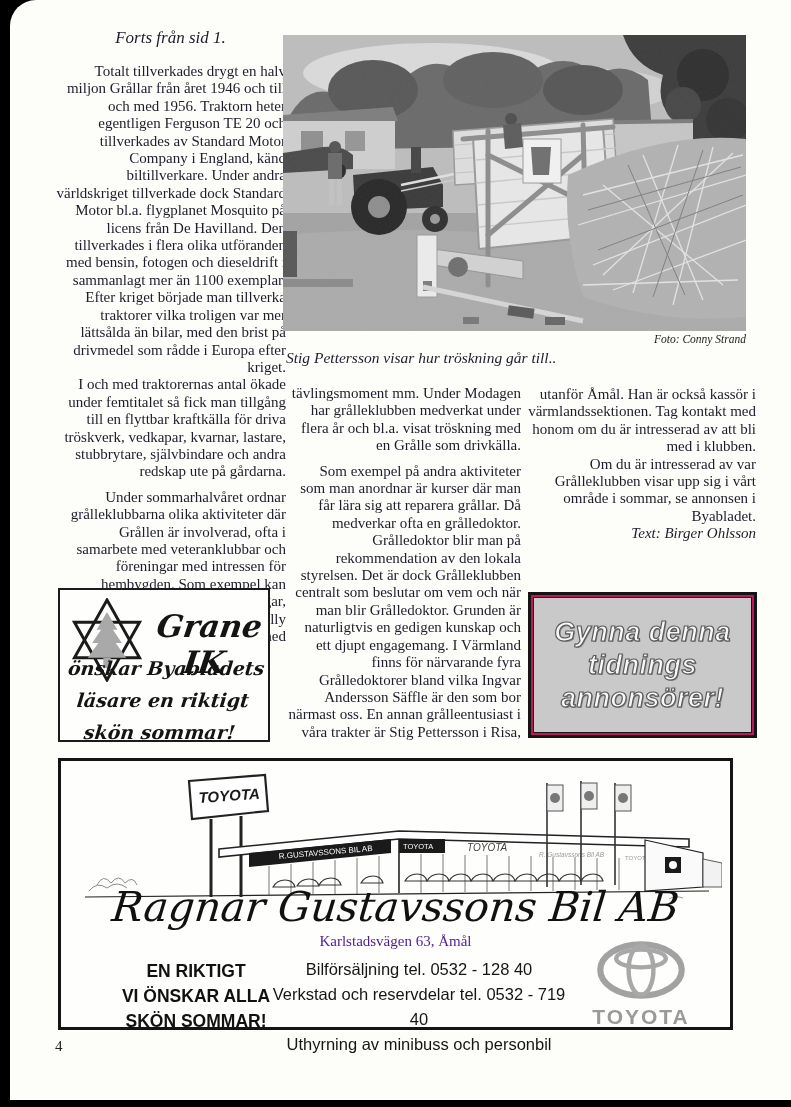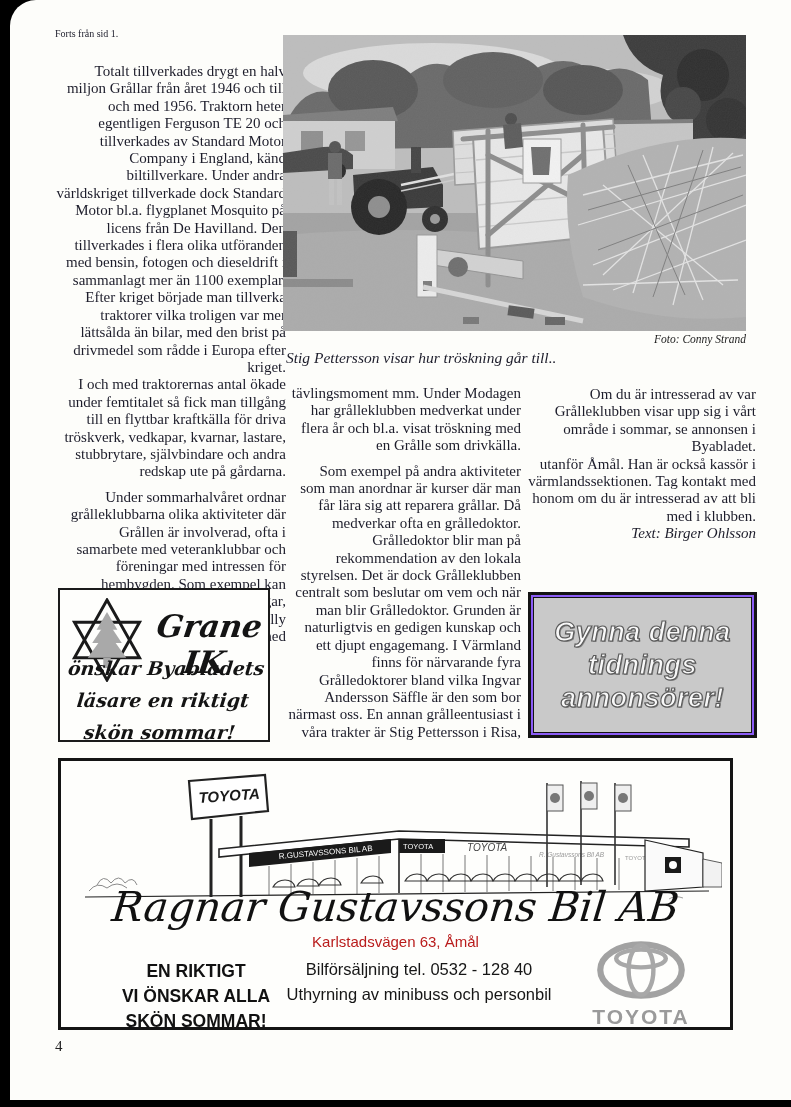--- a/index.html
+++ b/index.html
@@ -9,48 +9,48 @@
         border-top-left-radius:26px;}
   .abs{position:absolute;}
 
   
   .bodytext{font-size:15px;line-height:17.4px;color:#1d1d2b;text-align:justify;}
   .bodytext p{margin:0;text-align:right;}
   .indent{text-indent:18px;}
   .smallindent{text-indent:8px;}
   .gap{margin-top:8px !important;}
 
-  .forts{font-size:10px;color:#1d1d2b;}
+  .forts{font-style:italic;font-size:17px;color:#1d1d2b;text-align:center;}
   .credit{font-style:italic;font-size:11.5px;color:#222;text-align:right;}
   .caption{font-style:italic;font-size:15.5px;color:#1d1d2b;}
   .byline{font-style:italic;font-size:15px;text-align:right;margin-top:14px;color:#1d1d2b;}
   .pagenum{font-size:15px;color:#222;}
 
   
   .granebox{border:2px solid #1b1b1b;background:#fefefc;}
   .granename{font-family:"DejaVu Serif",serif;font-style:italic;font-weight:bold;
              font-size:31px;color:#141414;transform:skewX(-8deg);}
   .granescript{font-family:"DejaVu Serif",serif;font-style:italic;font-weight:bold;
                font-size:19px;color:#141414;text-align:center;line-height:32px;
                transform:skewX(-6deg);}
 
   
-  .promobox{border:3px solid #141414;background:#8b5cf6;}
+  .promobox{border:3px solid #141414;background:#be185d;}
   .promoinner{position:absolute;left:2px;top:2px;right:2px;bottom:2px;border:1px solid #141414;
               background:#c9c9c9;display:flex;align-items:center;justify-content:center;}
   .promotext{font-family:"Liberation Sans",sans-serif;font-weight:bold;font-style:italic;
              font-size:27px;line-height:33px;text-align:center;color:#f8f8f8;
              -webkit-text-stroke:1.2px #5a5a5a;letter-spacing:.5px;
              text-shadow:1px 1px 0 #8a8a8a;}
 
   
   .dealerbox{border:3px solid #141414;background:#fefefc;}
   .dealername{font-family:"DejaVu Serif",serif;font-style:italic;font-size:41px;color:#111;
               text-align:center;transform:skewX(-6deg);white-space:nowrap;}
-  .dealeraddr{font-family:Liberation Sans, sans-serif;font-size:15px;color:#b91c1c;text-align:center;}
+  .dealeraddr{font-family:Liberation Serif, serif;font-size:15px;color:#4c1d95;text-align:center;}
   .greet{font-family:"Liberation Sans",sans-serif;font-weight:600;font-size:17.5px;line-height:25px;
          color:#111;text-align:center;}
   .services{font-family:"Liberation Sans",sans-serif;font-size:16.5px;line-height:25px;
             color:#161616;text-align:center;}
   .toyotaword{font-family:"Liberation Sans",sans-serif;font-weight:bold;font-size:21px;
               letter-spacing:2px;color:#9a9a9a;text-align:center;}
 </style>
 </head>
 <body>
 
@@ -192,22 +192,22 @@
 
     <div class="abs credit" style="left:273px;top:333px;width:463px;">Foto: Conny Strand</div>
     <div class="abs caption" style="left:276px;top:349px;width:460px;">Stig Pettersson visar hur tröskning går till..</div>
 
     <div class="abs bodytext" style="left:277px;top:385px;width:234px;">
       <p>tävlingsmoment mm. Under Modagen har grålleklubben medverkat under flera år och bl.a. visat tröskning med en Grålle som drivkälla.</p>
       <p class="indent gap">Som exempel på andra aktiviteter som man anordnar är kurser där man får lära sig att reparera grållar. Då medverkar ofta en grålledoktor. Grålledoktor blir man på rekommendation av den lokala styrelsen. Det är dock Grålleklubben centralt som beslutar om vem och när man blir Grålledoktor. Grunden är naturligtvis en gedigen kunskap och ett djupt engagemang. I Värmland finns för närvarande fyra Grålledoktorer bland vilka Ingvar Andersson Säffle är den som bor närmast oss. En annan grålleentusiast  i våra trakter är Stig Pettersson i Risa,</p>
     </div>
 
     <div class="abs bodytext" style="left:511px;top:386px;width:235px;">
+      <p>utanför Åmål. Han är också kassör i värmlandssektionen. Tag kontakt med honom om du är intresserad av att bli med i klubben.</p>
       <p>Om du är intresserad av var Grålleklubben visar upp sig i vårt område i sommar, se annonsen i Byabladet.</p>
-      <p>utanför Åmål. Han är också kassör i värmlandssektionen. Tag kontakt med honom om du är intresserad av att bli med i klubben.</p>
       <p class="byline">Text: Birger Ohlsson</p>
     </div>
 
     <div class="abs granebox" style="left:48px;top:588px;width:208px;height:150px;">
       <svg class="abs" style="left:10px;top:8px;" width="74" height="84" viewBox="0 0 100 112">
         <polygon points="50,2 94,80 6,80" fill="none" stroke="#1a1a1a" stroke-width="4"></polygon>
         <polygon points="50,110 6,32 94,32" fill="none" stroke="#1a1a1a" stroke-width="4"></polygon>
         <g fill="#a9a9a9">
           <polygon points="50,18 64,42 36,42"></polygon>
           <polygon points="50,30 70,60 30,60"></polygon>
@@ -322,20 +322,21 @@
       <div class="abs dealeraddr" style="left:0;top:172px;width:669px;">Karlstadsvägen 63, Åmål</div>
 
       <div class="abs greet" style="left:20px;top:198px;width:230px;">
         <div>EN RIKTIGT</div>
         <div>VI ÖNSKAR ALLA</div>
         <div>SKÖN SOMMAR!</div>
       </div>
 
       <div class="abs services" style="left:208px;top:196px;width:300px;">
         <div>Bilförsäljning tel. 0532 - 128 40</div>
+        <div>Verkstad och reservdelar tel. 0532 - 719 40</div>
         <div>Uthyrning av minibuss och personbil</div>
       </div>
 
       <div class="abs" style="left:515px;top:178px;width:130px;text-align:center;">
         <svg width="110" height="62" viewBox="0 0 120 70">
           <ellipse cx="60" cy="35" rx="46" ry="29" fill="none" stroke="#a2a2a2" stroke-width="7"></ellipse>
           <ellipse cx="60" cy="35" rx="14" ry="28" fill="none" stroke="#a8a8a8" stroke-width="5"></ellipse>
           <ellipse cx="60" cy="22" rx="28" ry="10" fill="none" stroke="#a8a8a8" stroke-width="5"></ellipse>
         </svg>
         <div class="toyotaword">TOYOTA</div>

